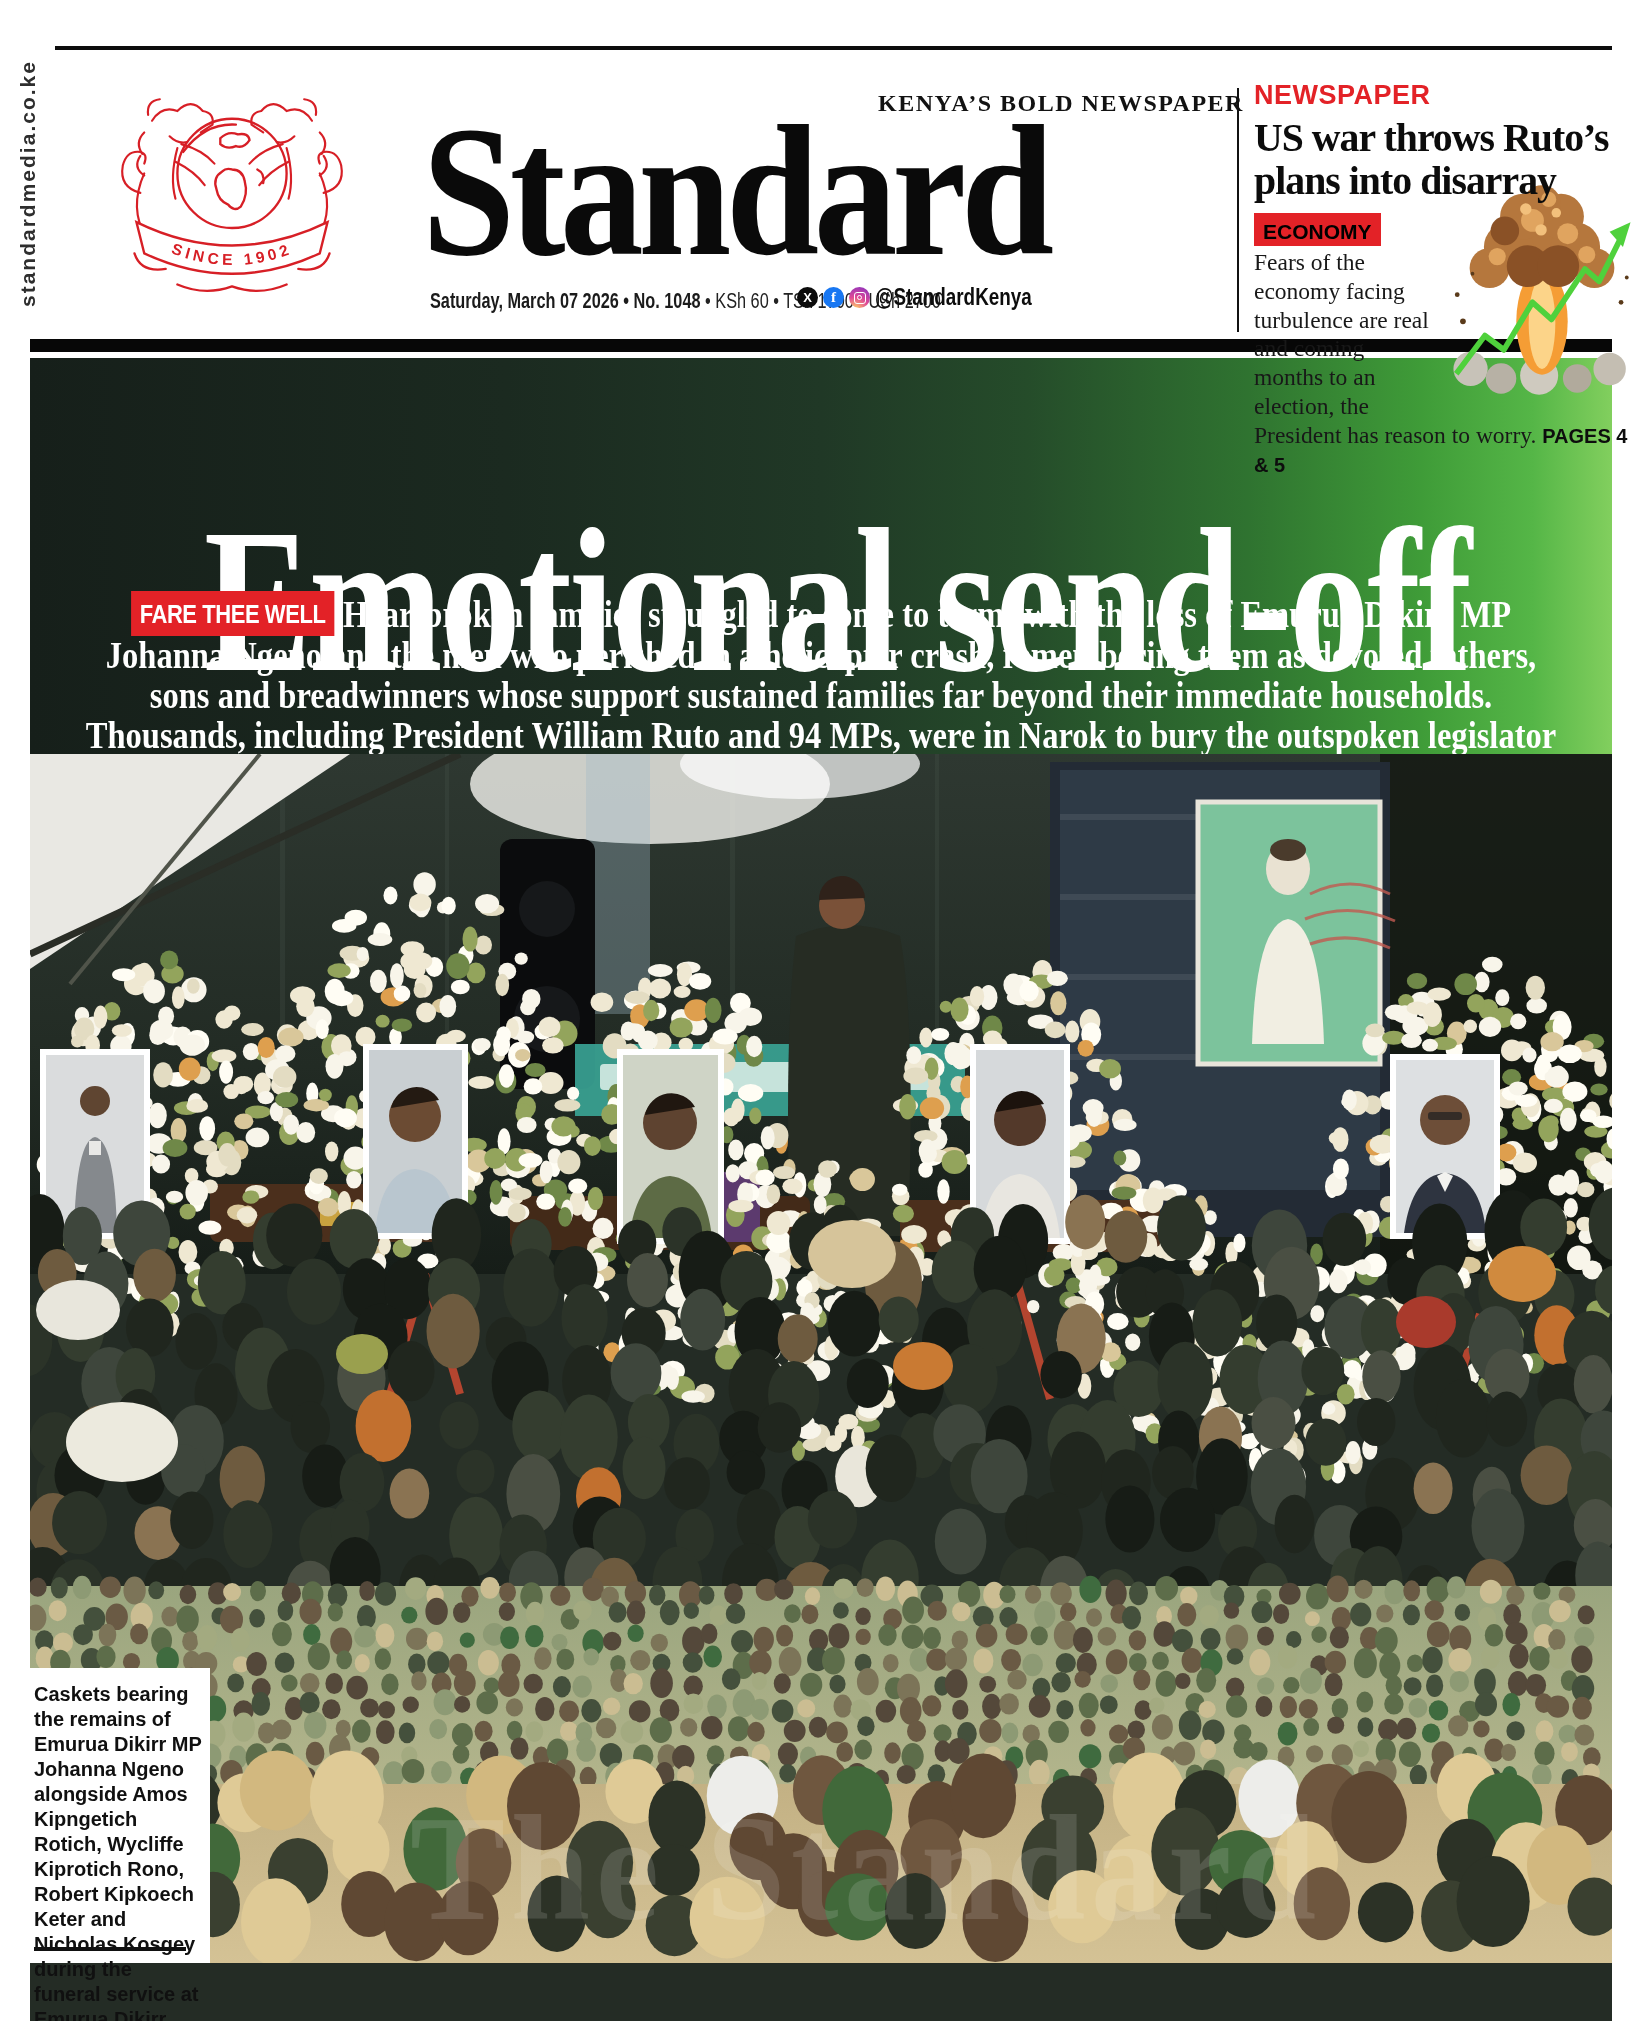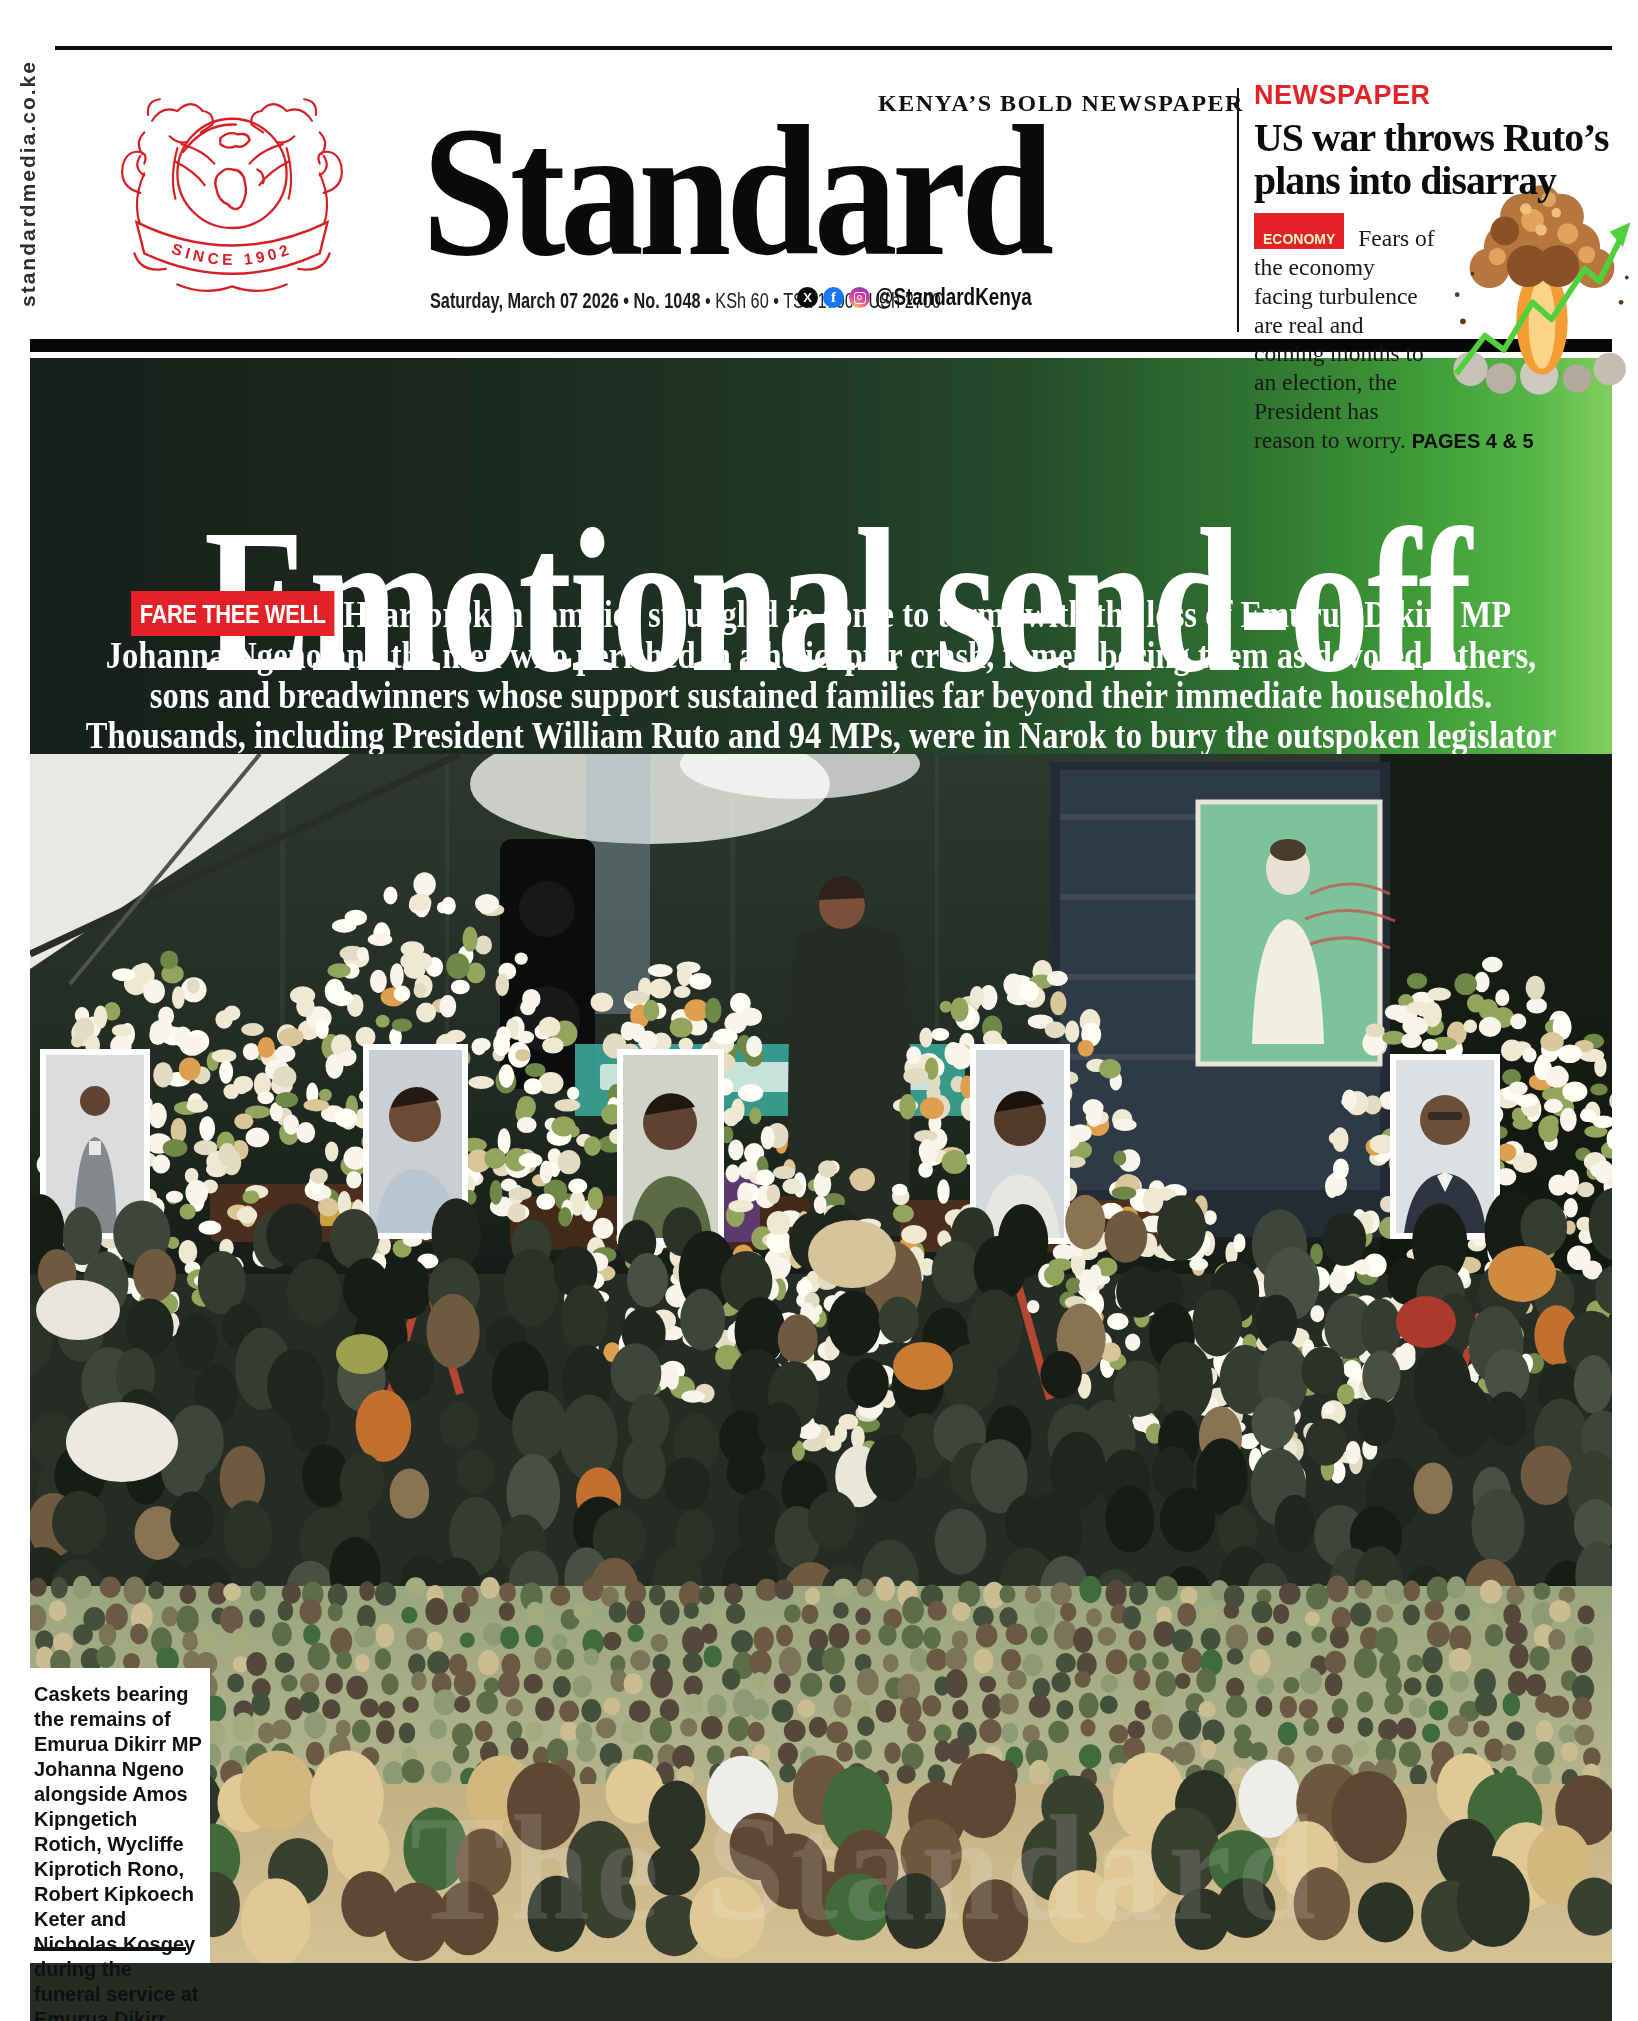--- a/index.html
+++ b/index.html
@@ -34,22 +34,22 @@
                  border:1.4px solid #fff;border-radius:50%;}
   .social .handle{font-size:23px;font-weight:700;color:#0d0d0d;transform:scaleX(.82);transform-origin:left center;}
 
   
   .nat-divider{position:absolute;left:1237px;top:88px;width:2px;height:244px;background:#111;}
   .national{position:absolute;left:1254px;top:80px;width:380px;}
   .nat-kicker{font-size:27px;font-weight:700;letter-spacing:.5px;color:#e32227;}
   .nat-headline{margin-top:5px;font-size:41px;line-height:1.06;font-weight:700;color:#0c0c0c;
                 letter-spacing:-1px;transform:scaleX(.97);transform-origin:left top;position:relative;z-index:2;}
   .nat-body{margin-top:12px;font-size:23.5px;line-height:1.23;color:#181818;position:relative;z-index:1;}
-  .econ-tag{display:inline-block;background:#e32227;color:#fef9c3;font-size:14px;font-weight:700;
-            font-family:"Liberation Sans",sans-serif;padding:18px 9px 1px;margin-right:8px;
+  .econ-tag{display:inline-block;background:#e32227;color:#000000;font-size:21px;font-weight:700;
+            font-family:"Liberation Sans",sans-serif;padding:6px 9px 1px;margin-right:8px;
             transform:translateY(-2px);}
   .nat-pages{font-family:"Liberation Sans",sans-serif;font-size:20px;font-weight:700;color:#0d0d0d;}
   .nat-art{float:right;width:200px;height:222px;margin:-38px -8px 0 4px;}
 
   
   .main-rule{position:absolute;left:30px;top:339px;width:1582px;height:13px;background:#070707;}
   .hero{position:absolute;left:30px;top:358px;width:1582px;height:396px;overflow:hidden;
         background:linear-gradient(90deg,#161f1a 0%,#1b2a20 30%,#203826 50%,#254c2a 63%,
                    #2f7330 77%,#3f9c38 88%,#55b647 95%,#82cf5e 100%);}
   .hero-h{position:absolute;top:2px;left:0;right:0;text-align:center;color:#fff;font-weight:700;

